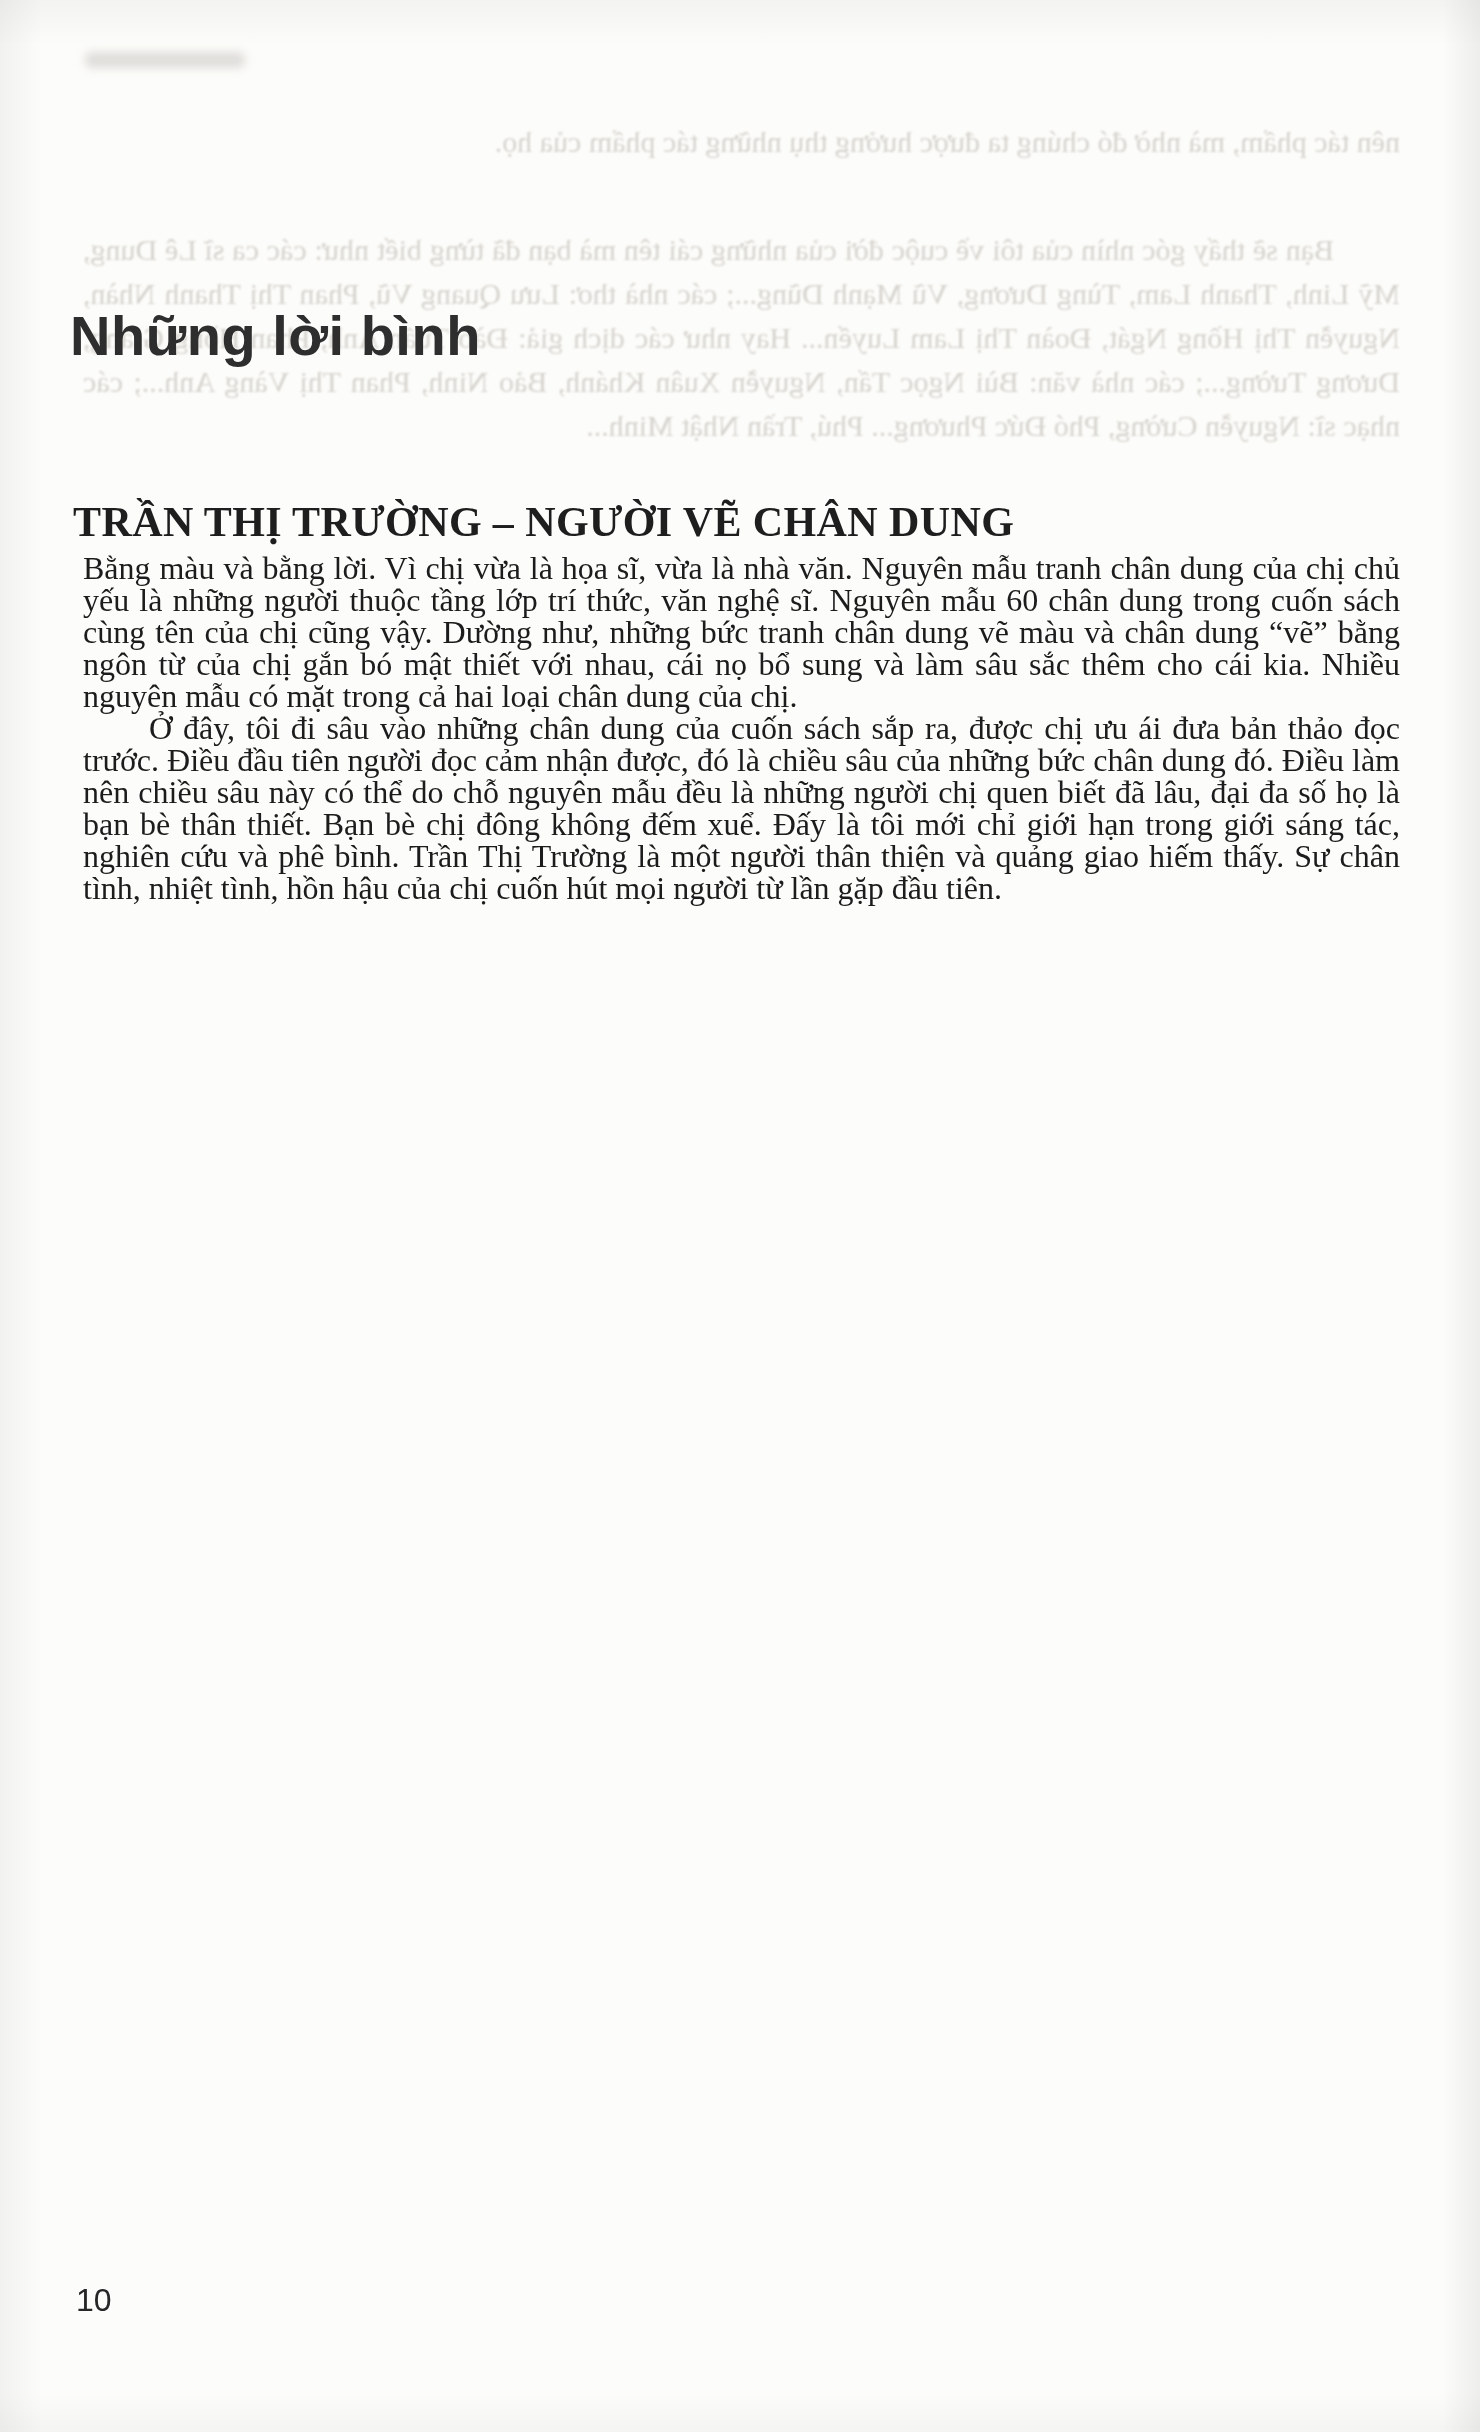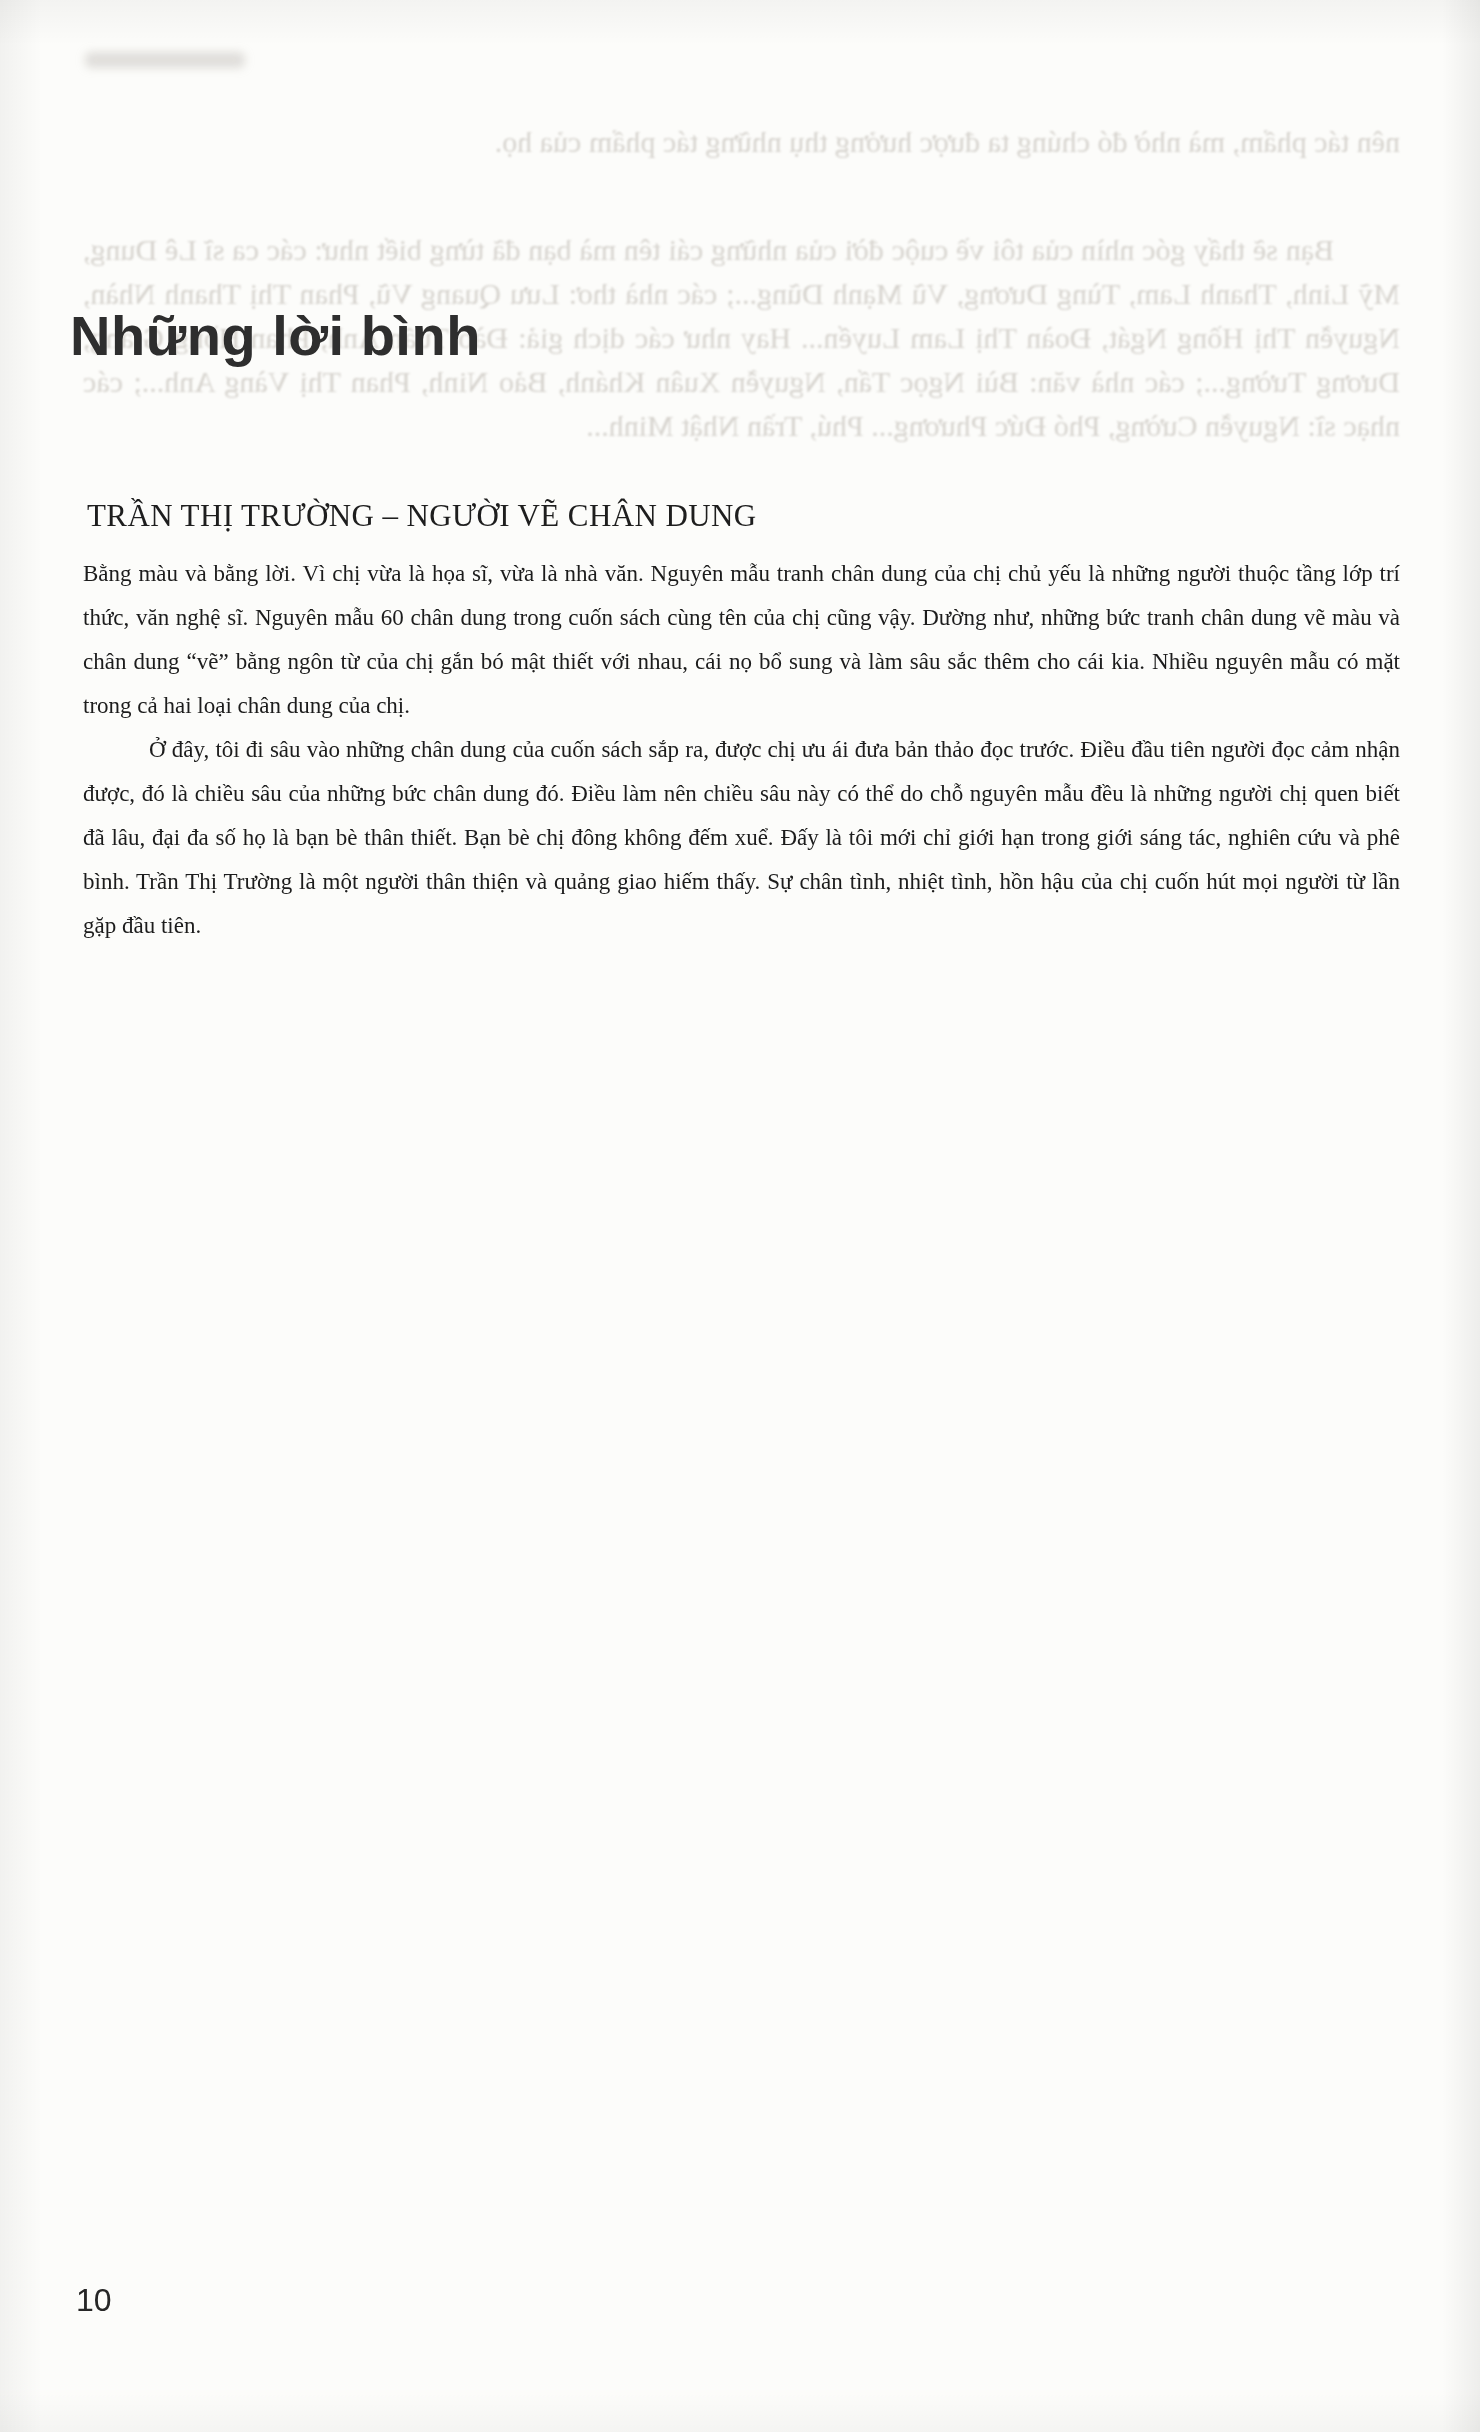--- a/index.html
+++ b/index.html
@@ -56,33 +56,33 @@
     font-family:"Liberation Sans", sans-serif;
     font-weight:600;
     font-size:56px;
     letter-spacing:0.5px;
     color:#2e2e2e;
     z-index:2;
   }
 
   .section-title {
     position:absolute;
-    top:498px; left:87px; width:1317px;
-    font-weight:400;
-    font-size:31px;
+    top:498px; left:73px; width:1317px;
+    font-weight:700;
+    font-size:42px;
     letter-spacing:0.4px;
     color:#1e1e1e;
     z-index:2;
   }
 
   .body-text {
     position:absolute;
     top:552px; left:83px; width:1317px;
-    font-size:23px;
-    line-height:44px;
+    font-size:32px;
+    line-height:32px;
     text-align:justify;
     color:#1c1c1c;
     z-index:2;
   }
   .body-text p.indent { text-indent:66px; }
 
   .page-number {
     position:absolute;
     top:2282px; left:76px;
     font-family:"Liberation Sans", sans-serif;

